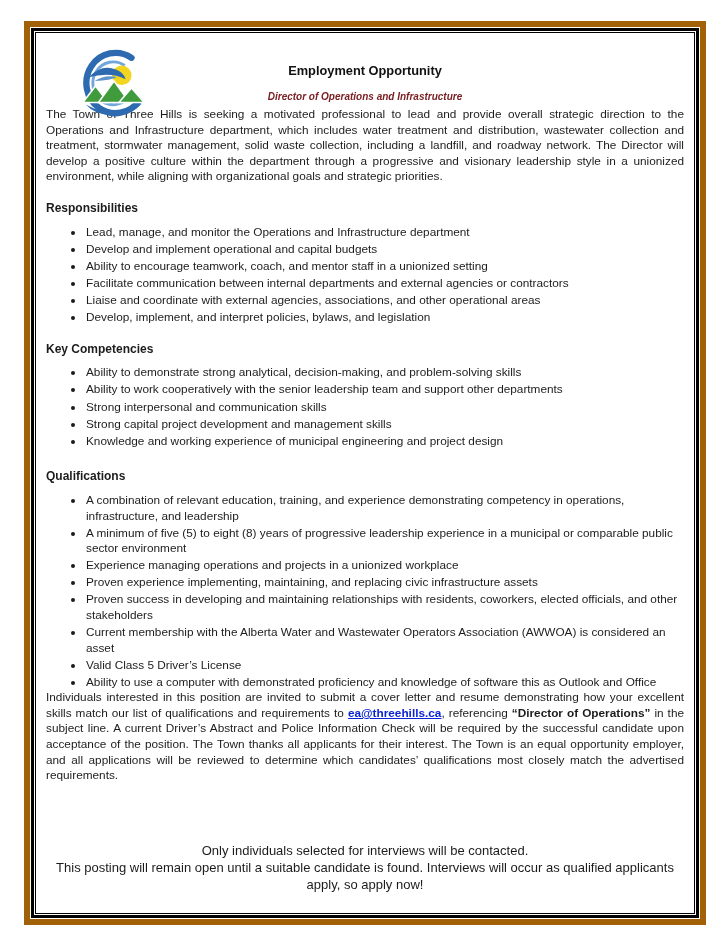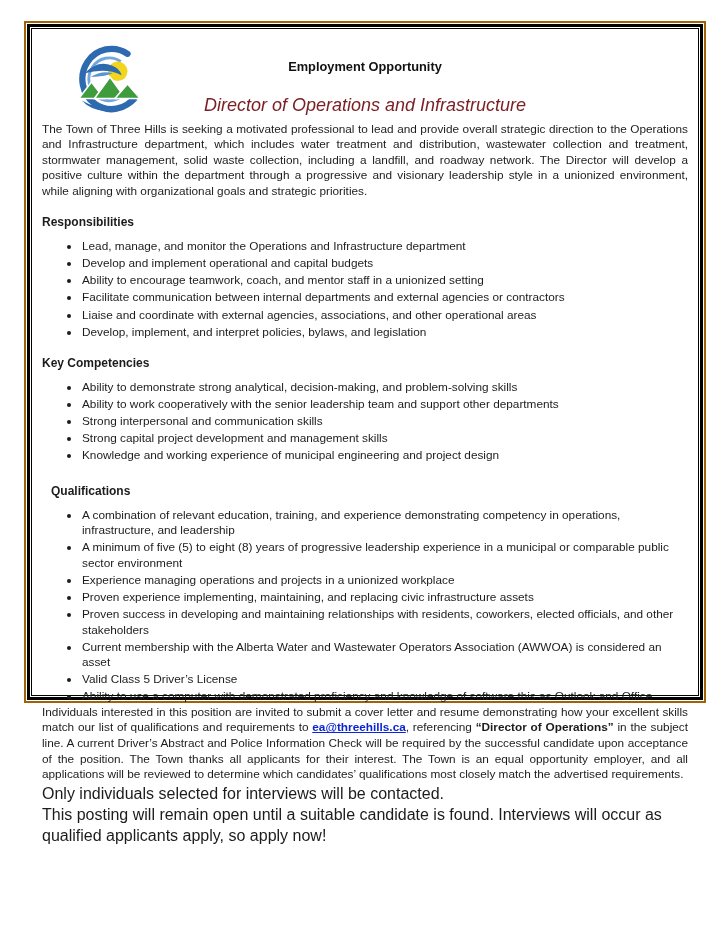--- a/index.html
+++ b/index.html
@@ -6,54 +6,54 @@
   html, body { background: #ffffff; }
   body {
     width: 721px; height: 936px;
     position: relative;
     font-family: "Liberation Sans", sans-serif;
     color: #1c1c1c;
     -webkit-font-smoothing: antialiased;
   }
   .frame-outer {
     position: absolute; left: 24px; top: 21px;
-    width: 682px; height: 682px;
-    border: 2px solid #a16207; padding: 1px;
+    width: 682px; height: 904px;
+    border: 6px solid #a16207; padding: 1px;
   }
   .frame-mid { border: 3px solid #000; height: 100%; padding: 1px; }
   .frame-inner { border: 1px solid #000; height: 100%; }
   .content {
     height: 100%;
     padding: 22px 10px 12px 10px;
     display: flex; flex-direction: column;
     font-size: 11.8px; line-height: 1.32;
   }
   header { position: relative; text-align: center; flex: 0 0 auto; }
   .logo {
     position: absolute; left: 24px; top: -6px;
     width: 88px; height: 72px;
   }
   .doc-title { font-size: 12.8px; font-weight: bold; color: #111; margin-top: 8px; }
   .doc-subtitle {
-    font-size: 18px; font-weight: normal; font-style: italic;
-    margin-top: 18px;
+    font-size: 10px; font-weight: bold; font-style: italic;
+    margin-top: 10px;
   }
   .para { text-align: justify; }
   .intro { margin-top: 4px; }
   .section-heading { font-size: 12px; font-weight: bold; margin-top: 16px; }
-  .section-heading.qual { margin-top: 20px; margin-left: 9px; }
+  .section-heading.qual { margin-top: 20px; }
   ul.bullets { margin-top: 8px; padding-left: 39px; }
   ul.bullets li { margin-top: 1.5px; padding-left: 1px; }
   .closing { }
   .email-link { font-weight: bold; text-decoration: underline; cursor: pointer; }
   .bold-phrase { font-weight: bold; }
   footer {
     margin-top: auto;
-    text-align: left;
-    font-size: 16px;
+    text-align: center;
+    font-size: 13px;
     line-height: 1.32;
     padding-bottom: 8px;
   }
 </style>
 </head>
 <body>
 
 <div class="frame-outer">
   <div class="frame-mid">
     <div class="frame-inner">

